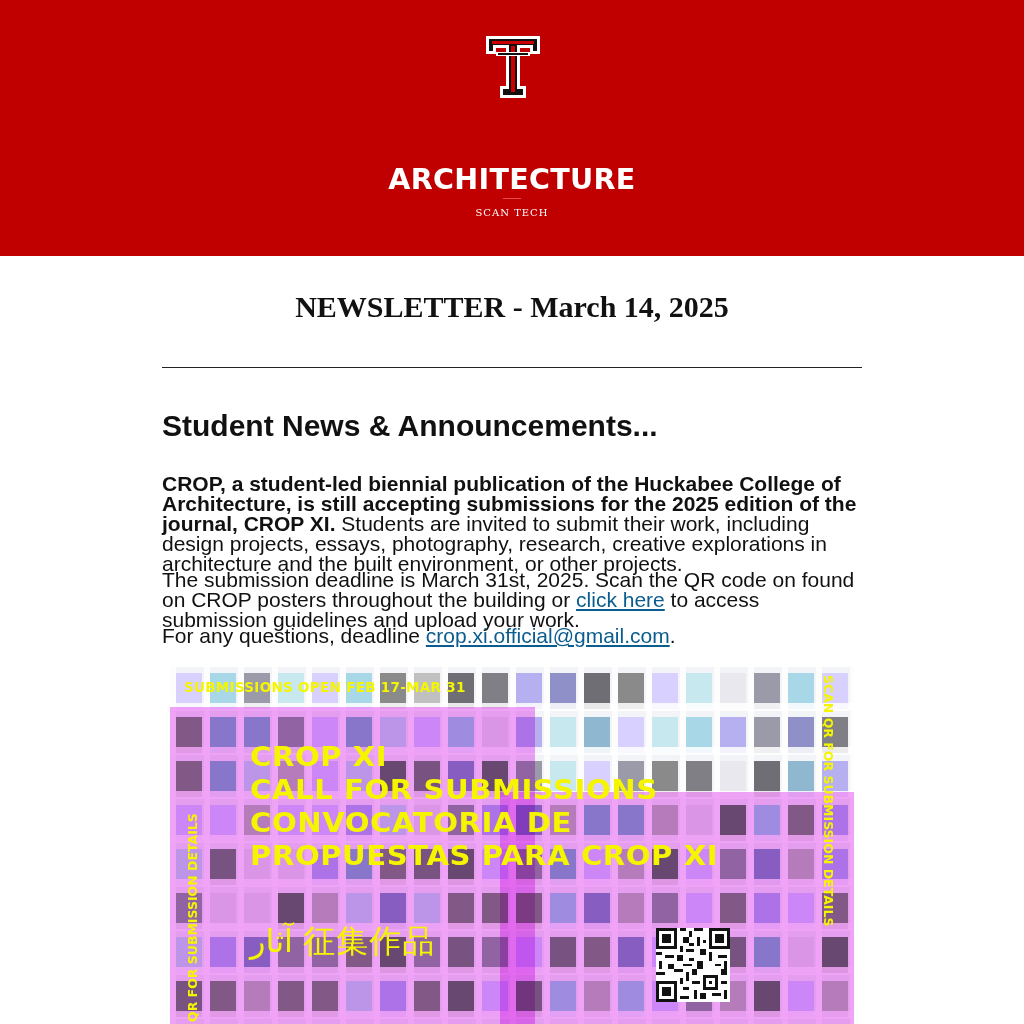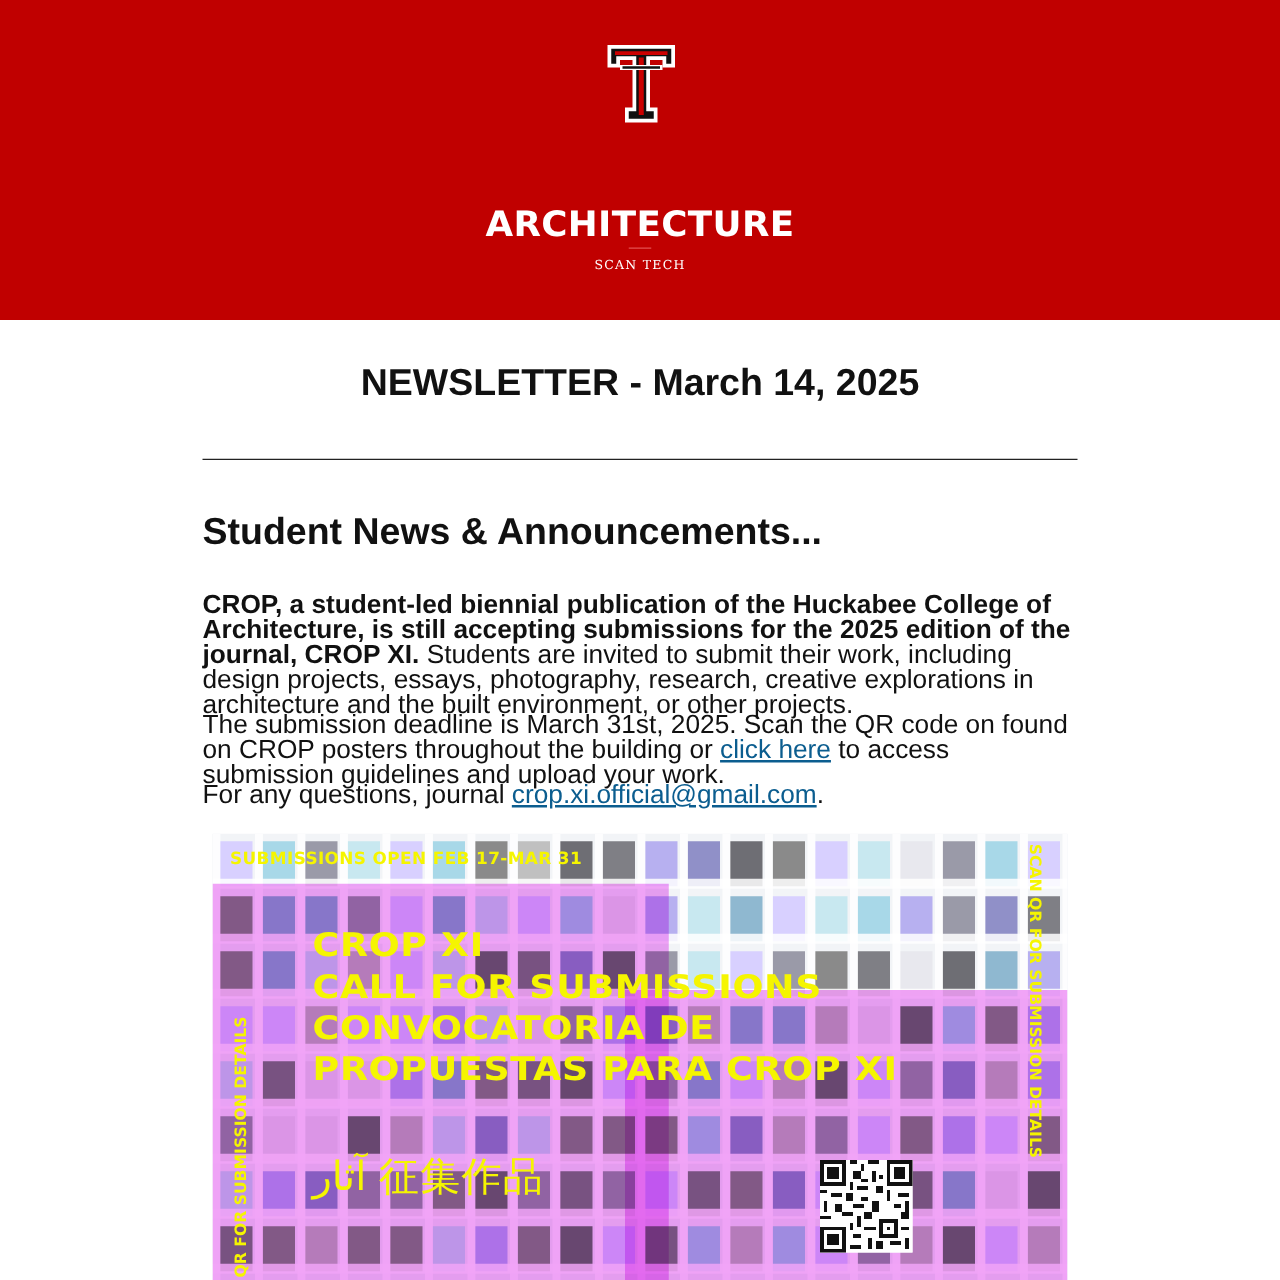--- a/index.html
+++ b/index.html
@@ -17,21 +17,21 @@
       position: absolute; left: 0; width: 1024px; text-align: center; color: #fff;
     }
     .brand-line1 { top: 123px; font-size: 11.5px; font-weight: bold; letter-spacing: 1px; }
     .brand-line2 { top: 139px; font-size: 28px; font-weight: normal; letter-spacing: 0.5px; line-height: 30px; }
     .brand-line3 { top: 165px; font-size: 28px; font-weight: 900; letter-spacing: 0.3px; line-height: 30px; font-family: "DejaVu Sans", sans-serif; transform: scaleX(1.02); }
     .brand-line4 { top: 207px; font-size: 10px; letter-spacing: 1px; font-family: "DejaVu Serif", serif; }
     .brand-dash { position: absolute; left: 503px; top: 198px; width: 18px; height: 1px; background: #e45050; }
 
     .nl-title {
       position: absolute; left: 0; top: 290px; width: 1024px; text-align: center;
-      font-size: 30px; font-weight: bold; color: #111;
+      font-size: 30px; font-weight: bold; color: #111; font-family: Liberation Serif, serif;
     }
     .divider {
       position: absolute; left: 162px; top: 367px; width: 700px; height: 1px; background: #222;
     }
     .section-title {
       position: absolute; left: 162px; top: 409px; font-size: 30px; font-weight: bold; color: #111;
     }
     .para {
       position: absolute; left: 162px; width: 700px; font-size: 21px; line-height: 20px; color: #111;
     }
@@ -94,21 +94,21 @@
 
 <h1 class="nl-title">NEWSLETTER - March 14, 2025</h1>
 <div class="divider"></div>
 
 <h2 class="section-title">Student News &amp; Announcements...</h2>
 
 <p class="para p1"><b>CROP, a student-led biennial publication of the Huckabee College of Architecture, is still accepting submissions for the 2025 edition of the journal, CROP XI.</b><span> Students are invited to submit their work, including design projects, essays, photography, research, creative explorations in architecture and the built environment, or other projects.</span></p>
 
 <p class="para p2"><span>The submission deadline is March 31st, 2025. Scan the QR code on found on CROP posters throughout the building or </span><a>click here</a><span> to access submission guidelines and upload your work.</span></p>
 
-<p class="para p3"><span>For any questions, journal </span><a>crop.xi.official@gmail.com</a><span>.</span></p>
+<p class="para p3"><span>For any questions, deadline </span><a>crop.xi.official@gmail.com</a><span>.</span></p>
 
 <div class="poster">
   <div id="cells">
       <div class="cell" style="left: 6px; top: 6px; background: rgb(216, 208, 255);"></div>
       <div class="cell" style="left: 40px; top: 6px; background: rgb(168, 216, 232);"></div>
       <div class="cell" style="left: 74px; top: 6px; background: rgb(154, 154, 168);"></div>
       <div class="cell" style="left: 108px; top: 6px; background: rgb(200, 232, 240);"></div>
       <div class="cell" style="left: 142px; top: 6px; background: rgb(216, 208, 255);"></div>
       <div class="cell" style="left: 176px; top: 6px; background: rgb(168, 216, 232);"></div>
       <div class="cell" style="left: 210px; top: 6px; background: rgb(138, 138, 138);"></div>

